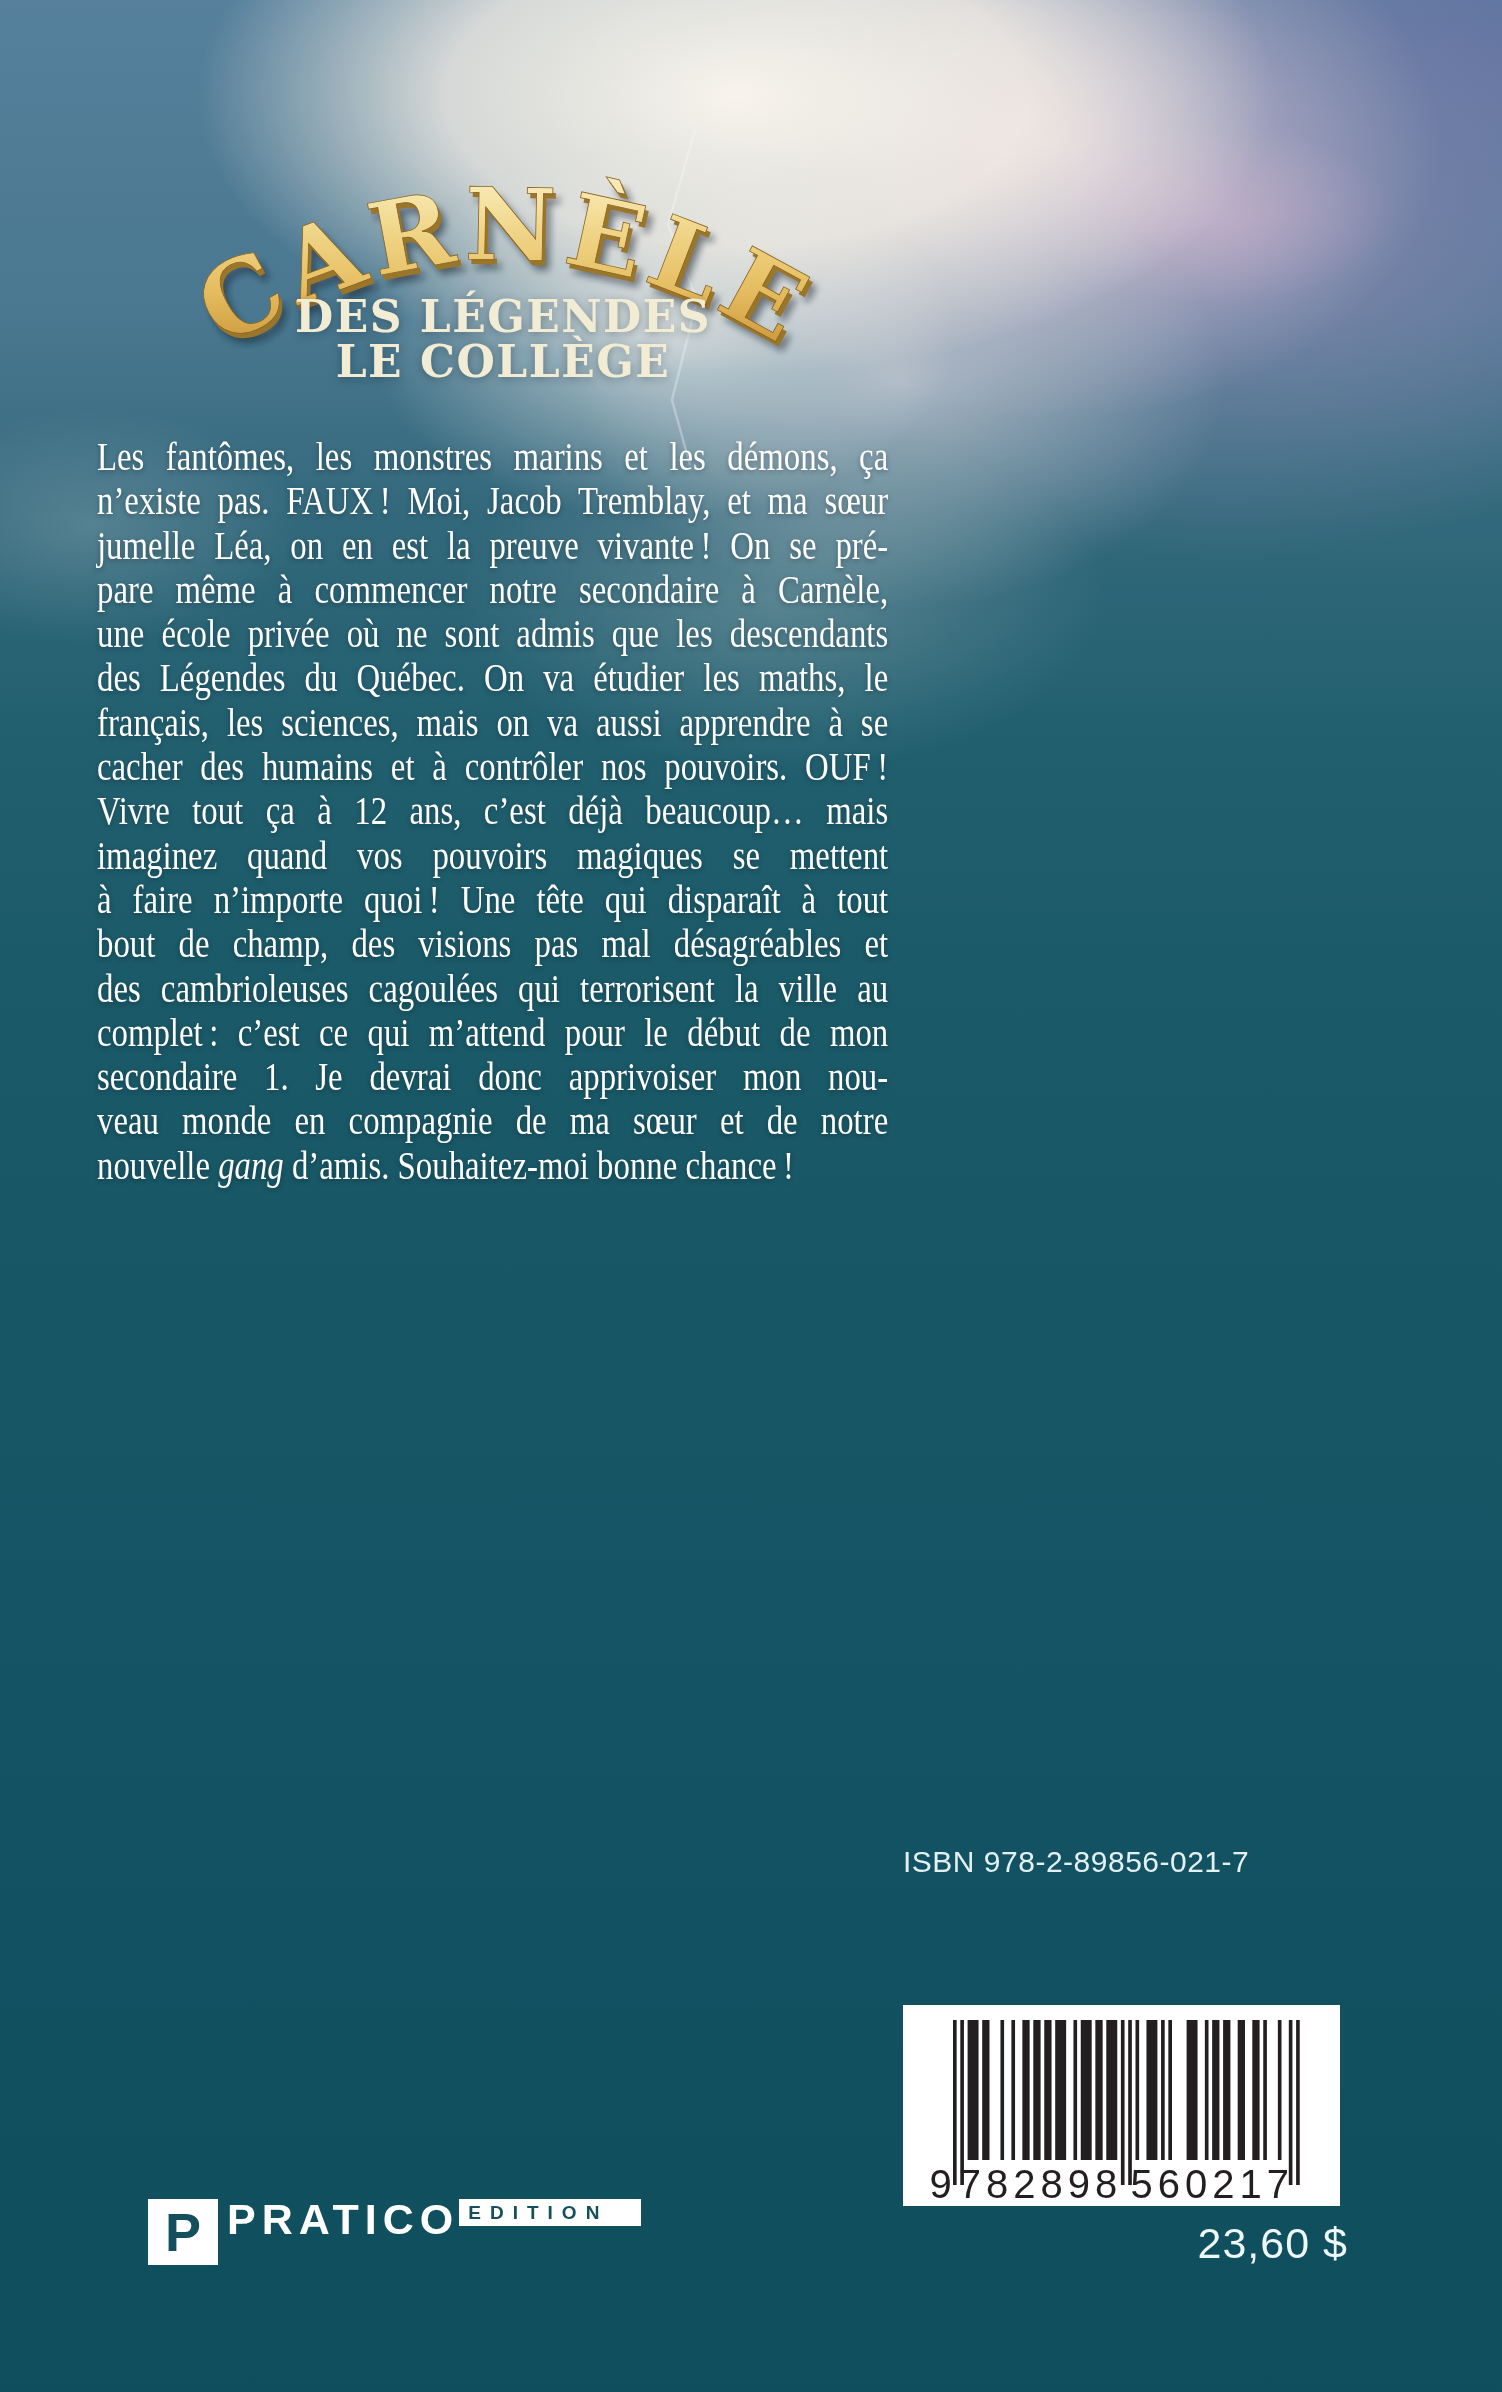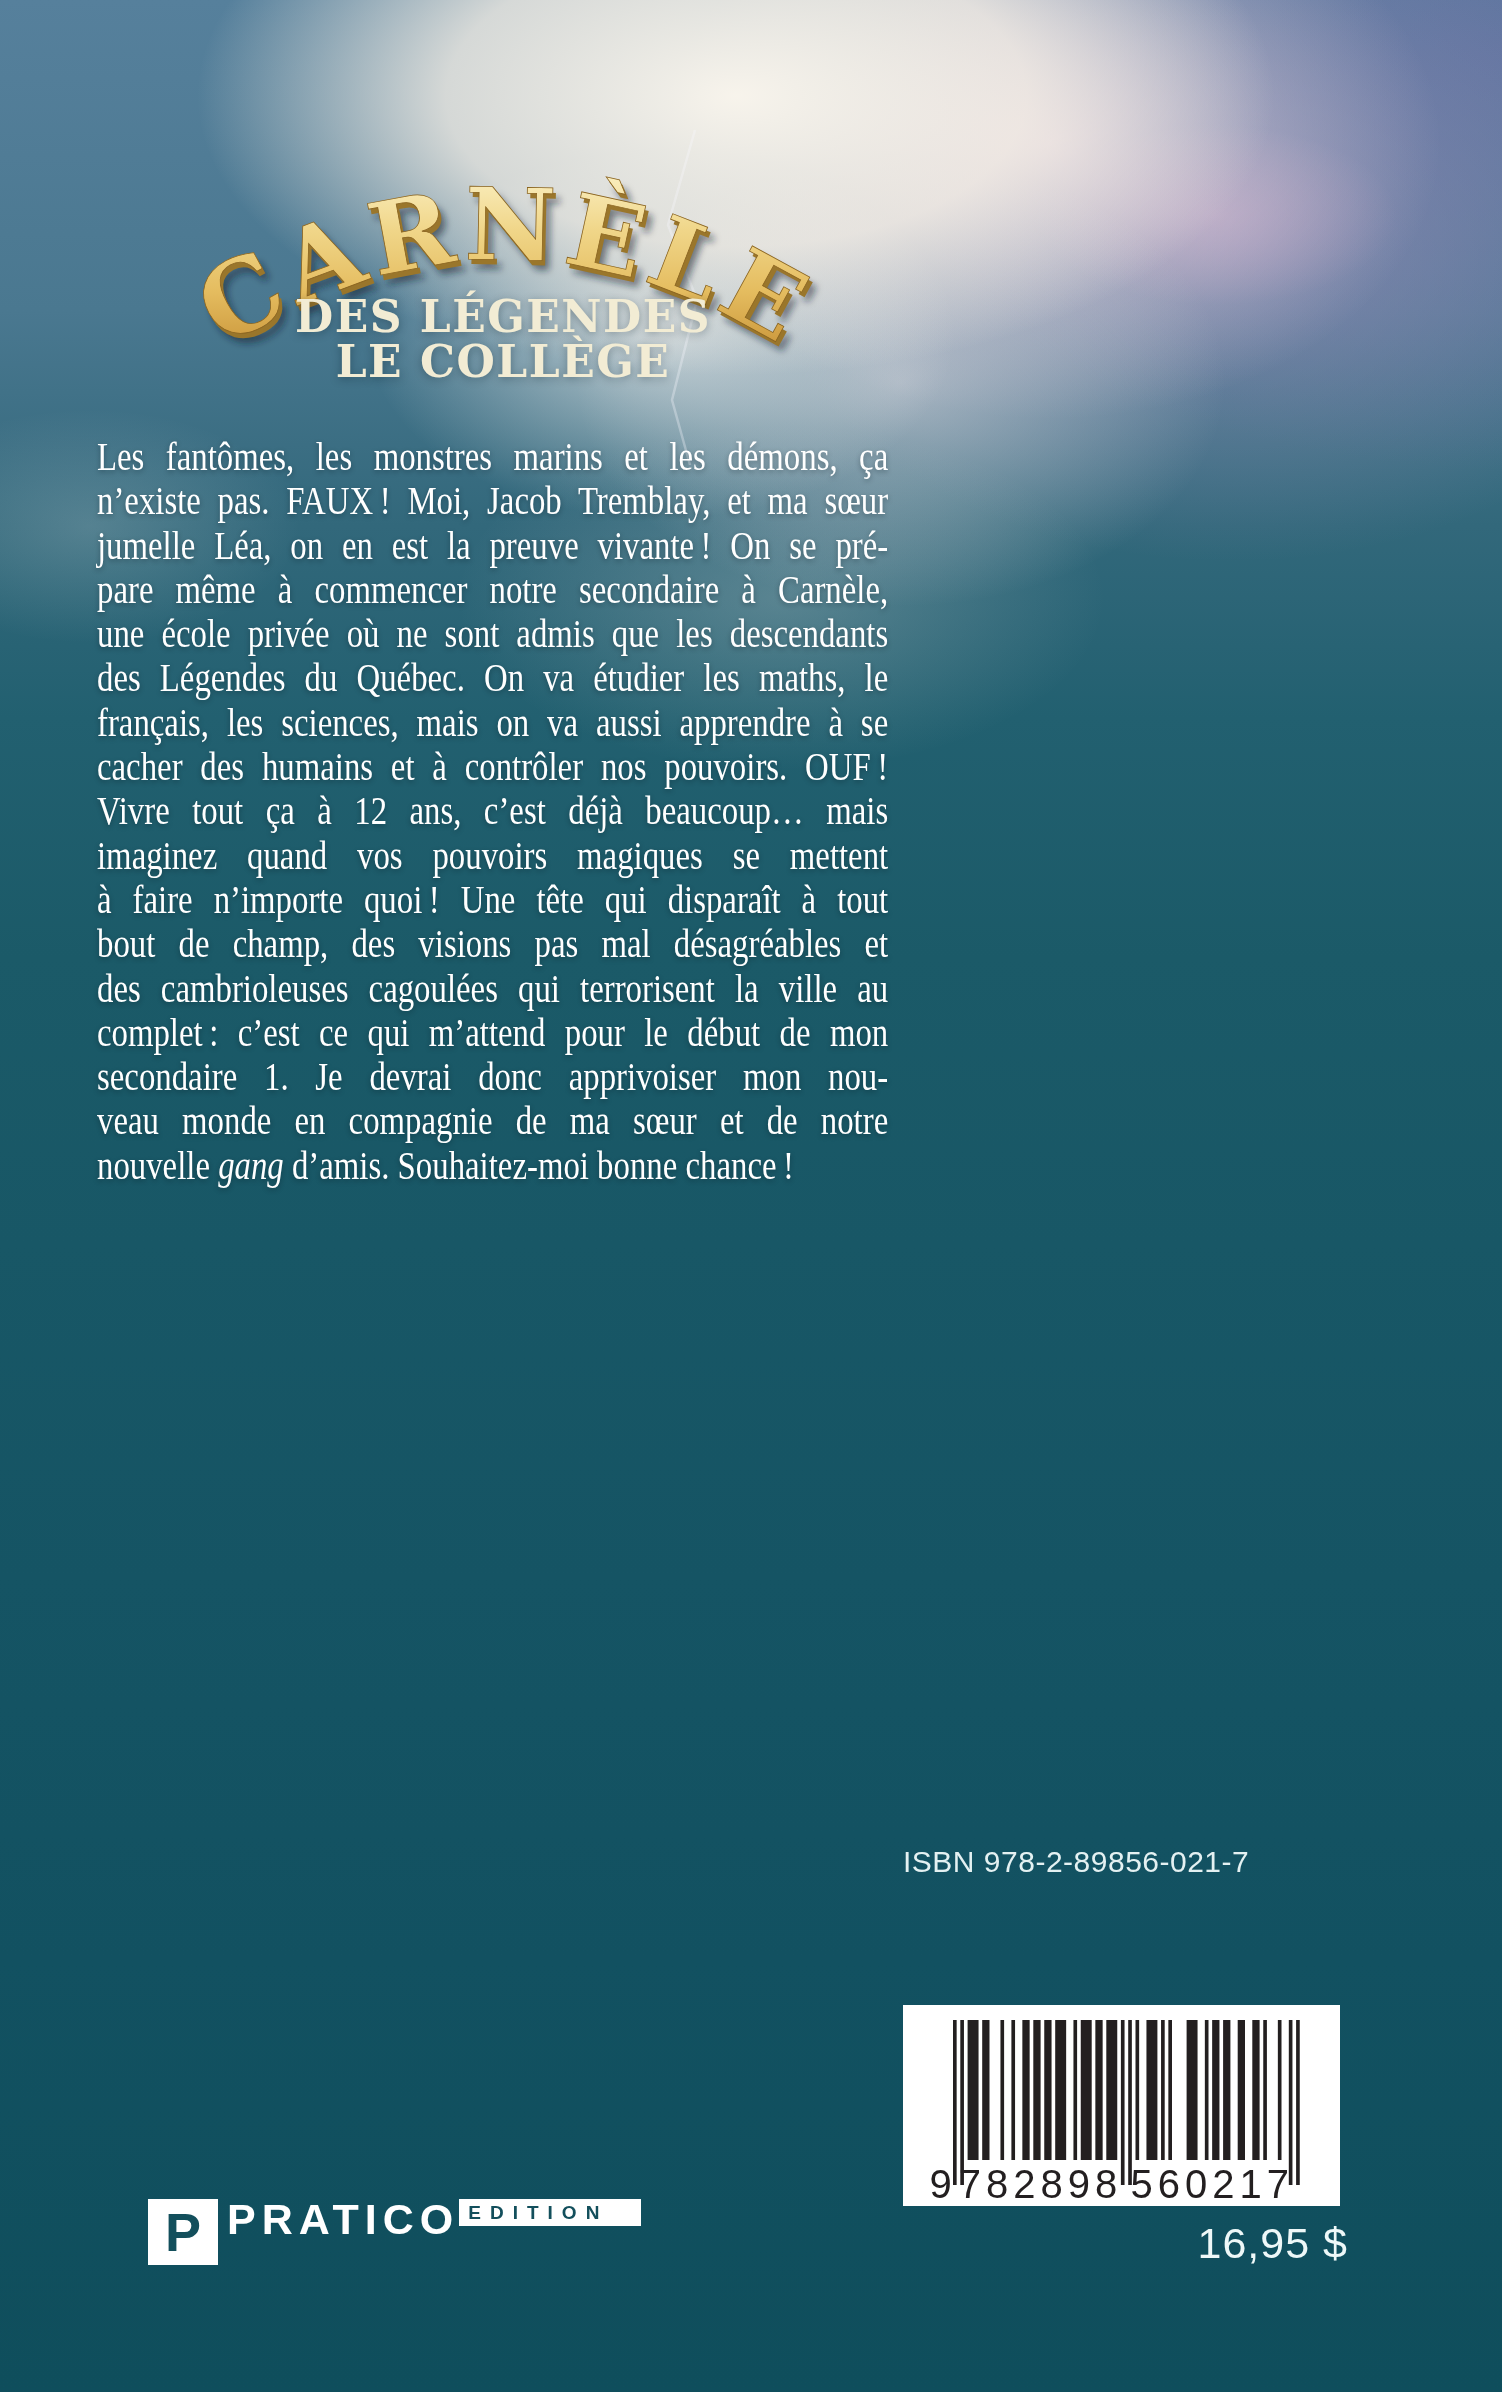--- a/index.html
+++ b/index.html
@@ -149,21 +149,21 @@
         <rect x="360.25" y="15" width="3.65" height="140" fill="#231f20"></rect>
         <rect x="374.85" y="15" width="3.65" height="140" fill="#231f20"></rect>
         <rect x="385.80" y="15" width="3.65" height="165" fill="#231f20"></rect>
         <rect x="393.10" y="15" width="3.65" height="165" fill="#231f20"></rect>
         <text x="40" y="193" text-anchor="middle" font-family="&quot;Liberation Sans&quot;, sans-serif" font-size="40" letter-spacing="5" fill="#231f20">9</text>
         <text x="137.6" y="193" text-anchor="middle" font-family="&quot;Liberation Sans&quot;, sans-serif" font-size="40" letter-spacing="5" fill="#231f20">782898</text>
         <text x="309.15" y="193" text-anchor="middle" font-family="&quot;Liberation Sans&quot;, sans-serif" font-size="40" letter-spacing="5" fill="#231f20">560217</text>
       </svg>
   </div>
 
-  <div class="price">16,95 $</div>
+  <div class="price">23,60 $</div>
 
   <div class="logo">
     <div class="logo-square">
       <span>P</span>
     </div>
     <div class="logo-right">
       <div class="logo-name">PRATICO</div>
       <div class="logo-bar">
         <span>EDITION</span>
       </div>

